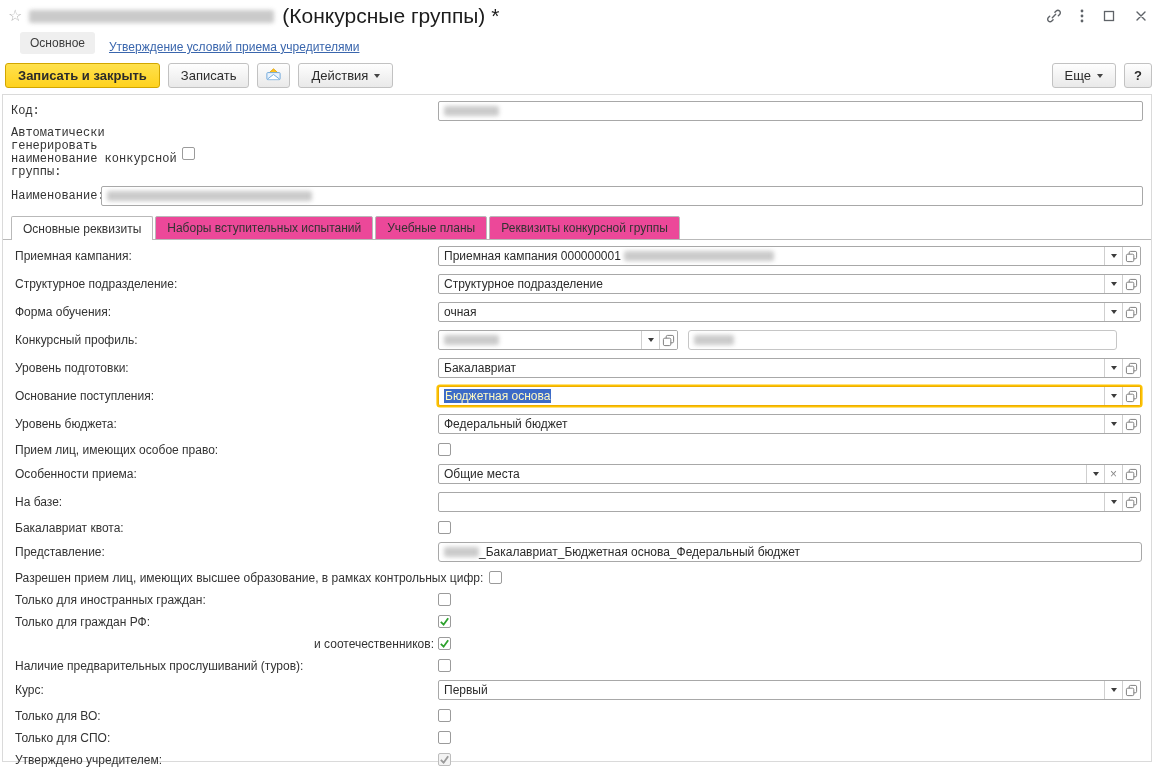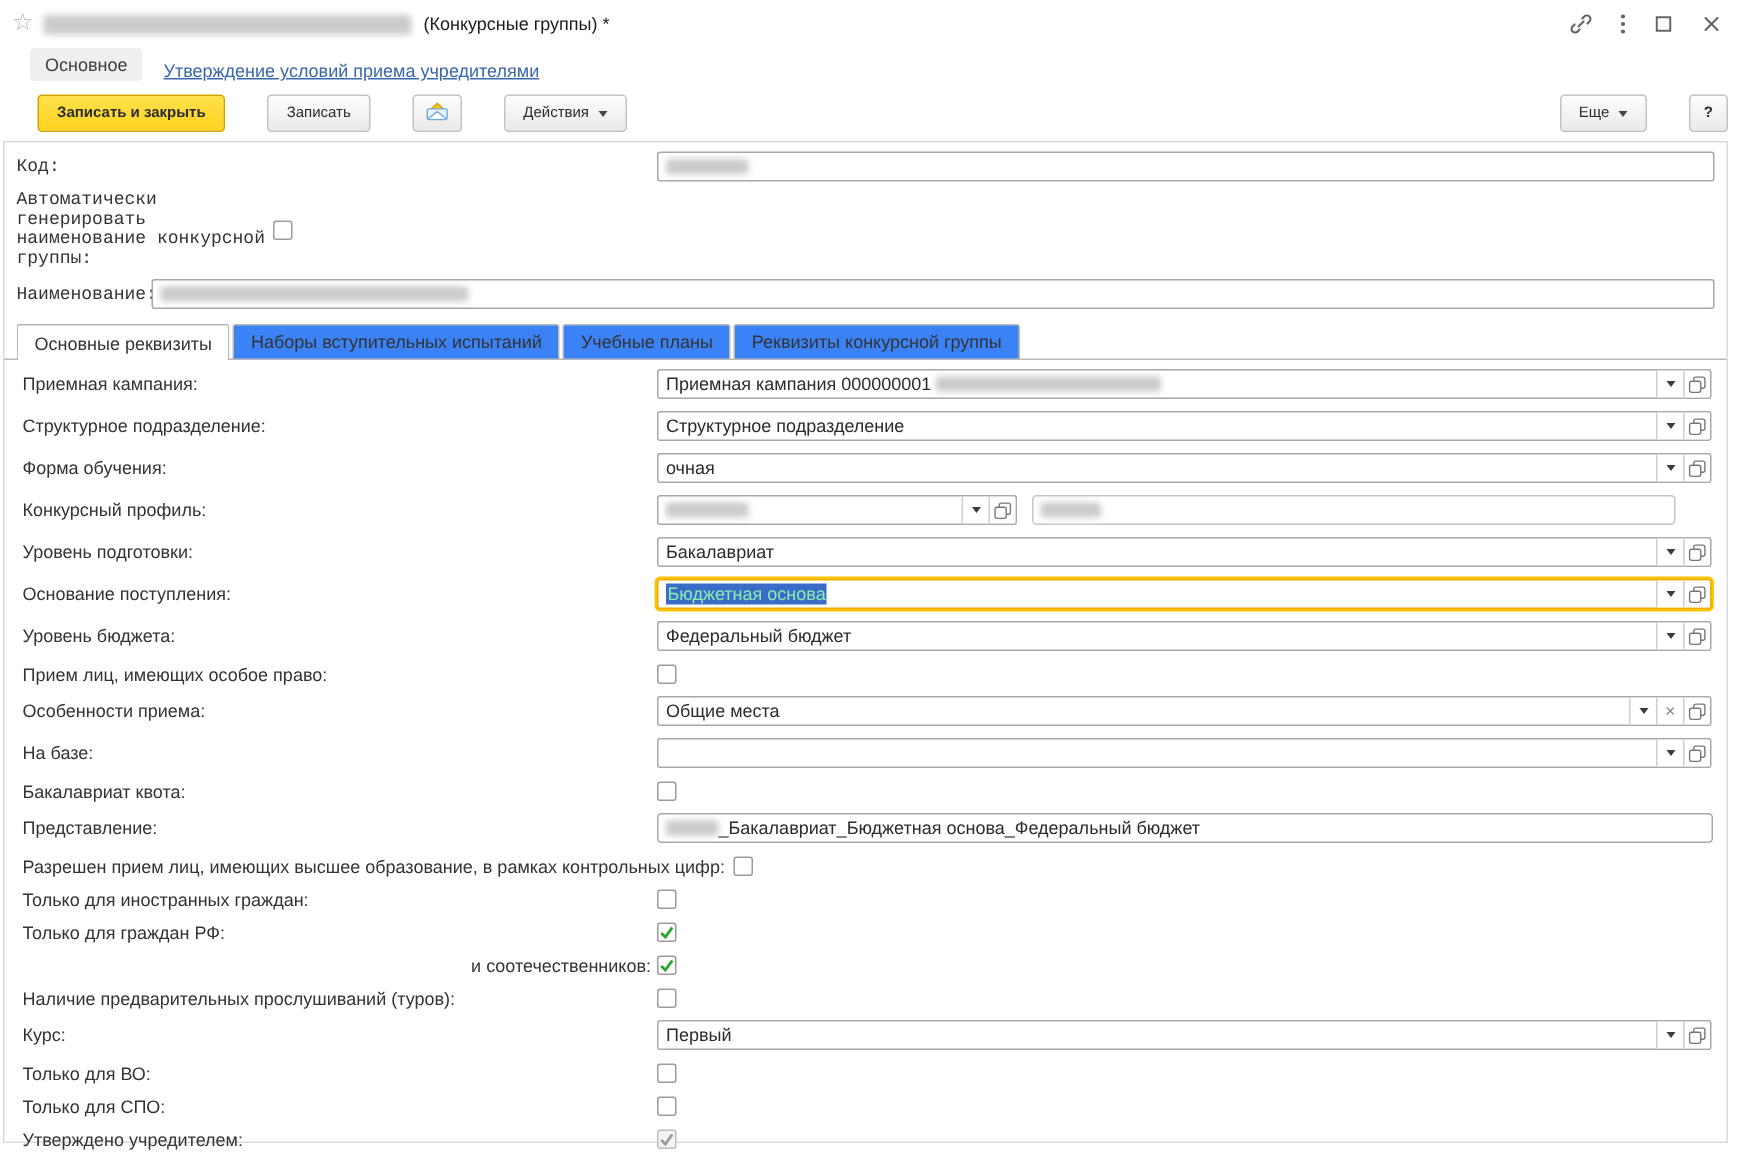--- a/index.html
+++ b/index.html
@@ -2,41 +2,41 @@
 <html><head>
 <meta charset="utf-8">
 <style>
   * { box-sizing: border-box; margin: 0; padding: 0; }
   html,body { width:1160px; height:768px; background:#fff; overflow:hidden;
     font-family:"Liberation Sans", sans-serif; font-size:12px; color:#2b2b2b; }
 
   
   .titlebar { display:flex; align-items:center; height:28px; padding:4px 10px 0 8px; }
   .star { font-size:16px; color:#b5b5b5; margin-right:7px; cursor:pointer; line-height:1; }
-  .title-text { font-size:12px; color:#1c1c1c; white-space:nowrap; margin-left:8px;text-align:center; }
+  .title-text { font-size:21px; color:#1c1c1c; white-space:nowrap; margin-left:8px;text-align:center; }
   .win-icons { margin-left:auto; display:flex; align-items:center; gap:14px; }
   .win-icons .wbtn { background:none; border:none; cursor:pointer; padding:2px; display:flex; align-items:center; }
 
   
   .redact { display:inline-block; height:10px; border-radius:2px; background:#bdbdbd;
             filter:blur(2px); opacity:.8; vertical-align:middle; }
   .redact.h13 { height:13px; }
   .w35{width:35px}.w40{width:40px}.w55{width:55px}.w150{width:150px}.w205{width:205px}.w245{width:245px}
 
   
   .navbar { display:flex; align-items:flex-end; gap:14px; padding:4px 10px 6px 20px; }
   .chip { background:#efefef; border-radius:3px; padding:4px 10px; color:#3d3d3d; cursor:pointer; }
   .navlink { color:#3a66ad; text-decoration:underline; cursor:pointer; }
 
   
   .toolbar { display:flex; align-items:center; gap:8px; padding:3px 8px 6px 5px; }
-  .btn { height:25px; padding:0 12px; font-size:10px; color:#2b2b2b; cursor:pointer;
+  .btn { height:25px; padding:0 12px; font-size:13px; color:#2b2b2b; cursor:pointer;
          border:1px solid #c2c2c2; border-radius:3px;
          background:linear-gradient(#fefefe,#e9e9e9); display:inline-flex; align-items:center; gap:6px;
-         font-family:"Liberation Sans", sans-serif;margin-left:20px; }
+         font-family:"Liberation Sans", sans-serif; }
   .btn.yellow { background:linear-gradient(#ffe14d,#ffd21e); border-color:#d2a600; font-weight:bold; }
   .btn.iconbtn { padding:0 7px; }
   .btn.help { padding:0 9px; font-weight:bold; }
   .caret { width:0; height:0; border-top:4px solid #444; border-left:3.5px solid transparent;
            border-right:3.5px solid transparent; }
   .spacer { flex:1; }
 
   
   .frame { margin:0 8px 0 2px; height:668px; border:1px solid #dadada;
            padding:6px 8px 0 8px; position:relative; }
@@ -55,35 +55,35 @@
   .fgroup { height:20px; border:1px solid #a8a8a8; border-radius:2px; background:#fff;
             display:flex; align-items:stretch; overflow:hidden; }
   .fgroup.grow { flex:1; margin-right:1px; }
   .fgroup .fval { flex:1; display:flex; align-items:center; padding:0 5px; white-space:nowrap; overflow:hidden; }
   .fbtn { width:18px; display:flex; align-items:center; justify-content:center;
           border-left:1px solid #cfcfcf; background:#fff; cursor:pointer; }
   .dtri { width:0; height:0; border-top:4px solid #3c3c3c; border-left:3.5px solid transparent;
           border-right:3.5px solid transparent; }
   .xmark { color:#8a8a8a; font-size:12px; line-height:1; }
   .fgroup.focused { border-color:#eead00; box-shadow:0 0 0 1.6px #fdc300; }
-  .selection { background:#3c6bc8; color:#86efac; padding:0 1px; }
+  .selection { background:#3c6bc8; color:#fef9c3; padding:0 1px; }
 
   
   .cb { width:13px; height:13px; flex:0 0 13px; border:1px solid #9b9b9b; border-radius:2px;
         background:#fff; display:inline-flex; align-items:center; justify-content:center; cursor:pointer; }
   .cb svg { display:none; }
   .cb.checked svg { display:block; }
   .cb.disabled { background:#f3f3f3; border-color:#bdbdbd; }
   .cb.disabled svg polyline { stroke:#9a9a9a; }
 
   
   .tabstrip { display:flex; align-items:flex-start; margin-top:10px; padding-left:-2px; position:relative; z-index:2; }
   .tab { height:24px; display:inline-flex; align-items:center; padding:0 11px; cursor:pointer;
          border:1px solid #b9b9b9; border-bottom:none; border-radius:2px 2px 0 0; margin-right:2px;
-         background:#3b82f6; color:#333; position:relative; margin-bottom:-1px; }
+         background:#ec4899; color:#333; position:relative; margin-bottom:-1px; }
   .tab.active { background:#fff; z-index:3; }
   .tab:not(.active) { border-bottom:1px solid #b9b9b9; }
 
   
   .panel { border-top:1px solid #b9b9b9; margin:0 -8px; padding:6px 9px 0 12px; height:551px; }
   .row { display:flex; align-items:center; margin-bottom:8px; }
   .row .flabel { flex:0 0 423px; color:#333; }
   .row.cbrow { height:15px; margin-bottom:7px; }
   .row.inline-cb .flabel { flex:0 0 auto; margin-right:6px; }
   .row .flabel.right { text-align:right; padding-right:4px; }

